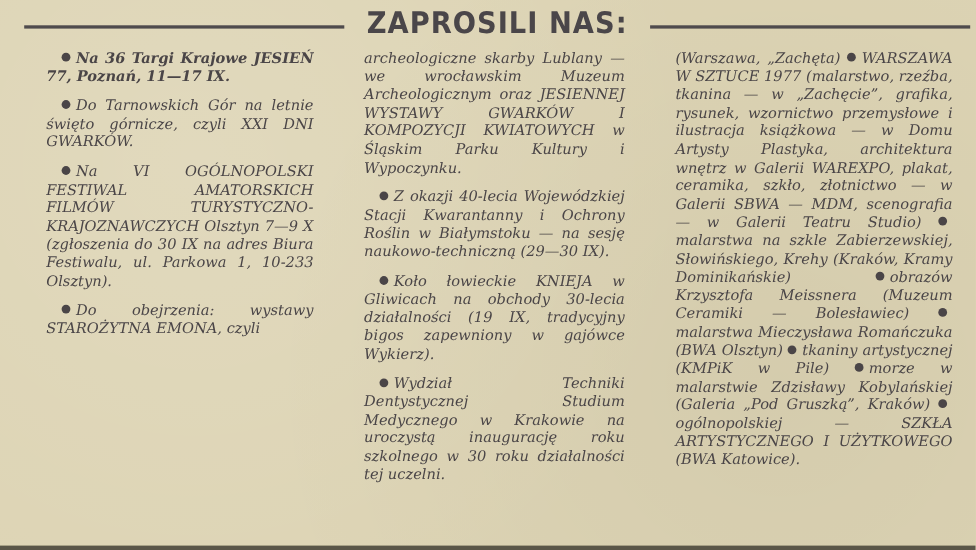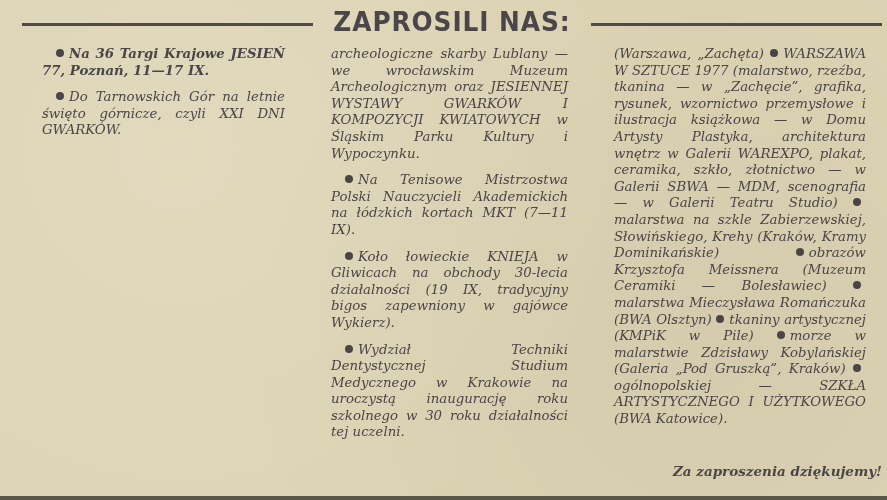--- a/index.html
+++ b/index.html
@@ -55,29 +55,30 @@
 
   <div class="header">
     <div class="rule"></div>
     <div class="title">ZAPROSILI NAS:</div>
     <div class="rule"></div>
   </div>
 
   <div class="col col1">
     <p class="item b"><span class="bullet"></span><span>Na 36 Targi Krajowe JESIEŃ 77, Poznań, 11—17 IX.</span></p>
     <p class="item"><span class="bullet"></span><span>Do Tarnowskich Gór na letnie święto górnicze, czyli XXI DNI GWARKÓW.</span></p>
+    <p class="item"><span class="bullet"></span><span>Na VI OGÓLNOPOLSKI FESTIWAL AMATORSKICH FILMÓW TURYSTYCZNO-KRAJOZNAWCZYCH Olsztyn 7—9 X (zgłoszenia do 30 IX na adres Biura Festiwalu, ul. Parkowa 1, 10-233 Olsztyn).</span></p>
+    <p class="item"><span class="bullet"></span><span>Do obejrzenia: wystawy STAROŻYTNA EMONA, czyli</span></p>
   </div>
 
   <div class="col col2">
     <p class="item" style="text-indent:0"><span>archeologiczne skarby Lublany — we wrocławskim Muzeum Archeologicznym oraz JESIENNEJ WYSTAWY GWARKÓW I KOMPOZYCJI KWIATOWYCH w Śląskim Parku Kultury i Wypoczynku.</span></p>
-    <p class="item"><span class="bullet"></span><span>Na Tenisowe Mistrzostwa Polski Nauczycieli Akademickich na łódzkich kortach MKT (7—11 IX).</span></p>
+    <p class="item"><span class="bullet"></span><span>Z okazji 40-lecia Wojewódzkiej Stacji Kwarantanny i Ochrony Roślin w Białymstoku — na sesję naukowo-techniczną (29—30 IX).</span></p>
     <p class="item"><span class="bullet"></span><span>Koło łowieckie KNIEJA w Gliwicach na obchody 30-lecia działalności (19 IX, tradycyjny bigos zapewniony w gajówce Wykierz).</span></p>
     <p class="item"><span class="bullet"></span><span>Wydział Techniki Dentystycznej Studium Medycznego w Krakowie na uroczystą inaugurację roku szkolnego w 30 roku działalności tej uczelni.</span></p>
 
   </div>
 
   <div class="col col3">
     <p class="item"><span>(Warszawa, „Zachęta)</span> <span class="bullet"></span><span>WARSZAWA W SZTUCE 1977 (malarstwo, rzeźba, tkanina — w „Zachęcie”, grafika, rysunek, wzornictwo przemysłowe i ilustracja książkowa — w Domu Artysty Plastyka, architektura wnętrz w Galerii WAREXPO, plakat, ceramika, szkło, złotnictwo — w Galerii SBWA — MDM, scenografia — w Galerii Teatru Studio)</span> <span class="bullet"></span><span>malarstwa na szkle Zabierzewskiej, Słowińskiego, Krehy (Kraków, Kramy Dominikańskie)</span> <span class="bullet"></span><span>obrazów Krzysztofa Meissnera (Muzeum Ceramiki — Bolesławiec)</span> <span class="bullet"></span><span>malarstwa Mieczysława Romańczuka (BWA Olsztyn)</span> <span class="bullet"></span><span>tkaniny artystycznej (KMPiK w Pile)</span> <span class="bullet"></span><span>morze w malarstwie Zdzisławy Kobylańskiej (Galeria „Pod Gruszką”, Kraków)</span> <span class="bullet"></span><span>ogólnopolskiej — SZKŁA ARTYSTYCZNEGO I UŻYTKOWEGO (BWA Katowice).</span></p>
   </div>
 
-  <div class="thanks">Za zaproszenia dziękujemy!</div>
 </div>
 <div class="bottom-strip"></div>
 
 </body></html>

